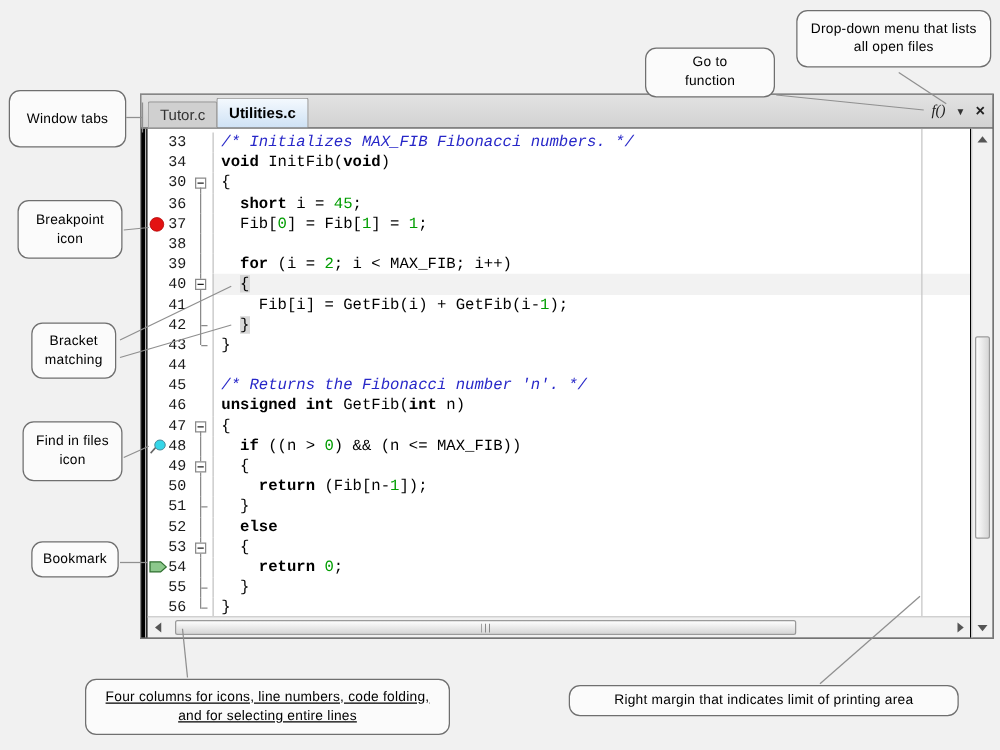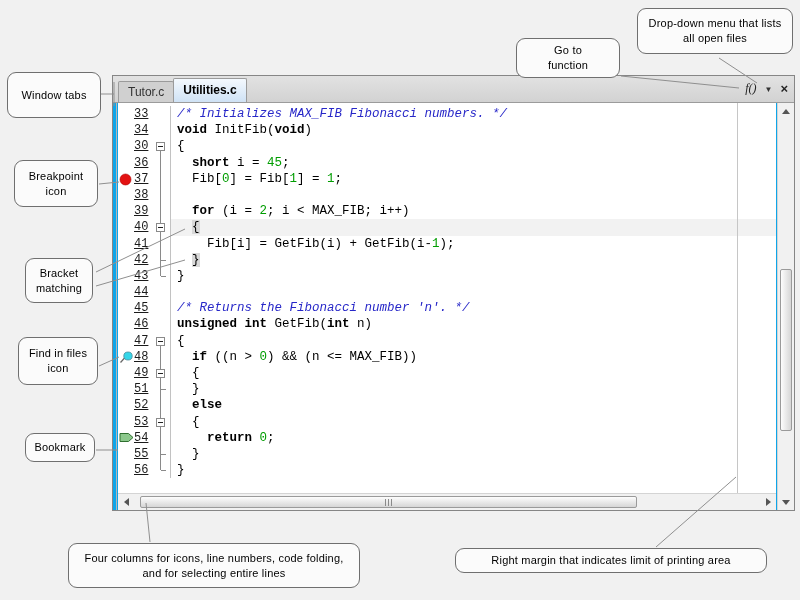--- a/index.html
+++ b/index.html
@@ -18,31 +18,31 @@
     text-align:center; font-size:11px; line-height:1.35; color:#000;
     letter-spacing:.2px; padding:2px 6px;
   }
   #co-window-tabs { left:7px;  top:72px;  width:94px;  height:46px; }
   #co-breakpoint  { left:14px; top:160px; width:84px;  height:47px; }
   #co-bracket     { left:25px; top:258px; width:68px;  height:45px; }
   #co-find        { left:18px; top:337px; width:80px;  height:48px; }
   #co-bookmark    { left:25px; top:433px; width:70px;  height:29px; }
   #co-goto        { left:516px; top:38px; width:104px; height:40px; padding:2px 22px; }
   #co-dropdown    { left:637px; top:8px;  width:156px; height:46px; }
-  #co-columns     { left:68px; top:543px; width:292px; height:45px; }
+  #co-columns     { left:68px; top:543px; width:292px; height:45px;text-decoration:underline; }
   #co-margin      { left:455px; top:548px; width:312px; height:25px; }
 
   
   #lines { position:absolute; left:0; top:0; z-index:5; pointer-events:none; }
   #lines line { stroke:#8f8f8f; stroke-width:1; }
 
   
   .editor {
     position:absolute; left:112px; top:75px; width:683px; height:436px;
-    background:#0ea5e9; border:1px solid #868686; z-index:1;
+    background:#000000; border:1px solid #868686; z-index:1;
   }
   .editor .left-inner-line {
     position:absolute; left:3px; top:27px; bottom:0; width:1px; background:#b5b5b5;
   }
 
   
   .tabbar {
     position:relative; height:27px; background:linear-gradient(#e2e2e2,#d2d2d2);
     border-bottom:1px solid #9b9b9b; display:flex; align-items:flex-end; padding-left:5px;
   }
@@ -65,22 +65,22 @@
   
   .code-area {
     position:absolute; left:5px; top:27px; right:18px; bottom:17px;
     background:#fff; overflow:hidden;
   }
   .rows { padding-top:3px; }
   .row { display:flex; height:16.2px; position:relative; }
   .c-icon { width:16px; position:relative; }
   .c-icon svg { position:absolute; left:1px; top:2px; }
   .c-num {
-    width:18px; text-align:left; padding-right:3px;
-    font:12px "Liberation Mono", monospace; color:#1a1a1a; line-height:16.2px;text-decoration:underline;
+    width:18px; text-align:right; padding-right:3px;
+    font:12px "Liberation Mono", monospace; color:#1a1a1a; line-height:16.2px;
   }
   .c-fold { width:18px; position:relative; }
   .fold-line { position:absolute; left:8px; top:0; bottom:0; width:1px; background:#8a8a8a; }
   .fold-line.below { top:12px; }
   .fold-line.half  { bottom:8px; }
   .fold-stub { position:absolute; left:9px; top:8px; width:5px; height:1px; background:#8a8a8a; }
   .fold-box {
     position:absolute; left:4px; top:4px; width:9px; height:9px;
     background:#fff; border:1px solid #8a8a8a;
   }
@@ -306,20 +306,28 @@
           <div class="c-icon"></div>
           <div class="c-num">49</div>
           <div class="c-fold">
             <div class="fold-line"></div>
             <div class="fold-box"></div>
           </div>
           <div class="c-text"><span class="pl">  {</span></div>
         </div>
         <div class="row">
           <div class="c-icon"></div>
+          <div class="c-num">50</div>
+          <div class="c-fold">
+            <div class="fold-line"></div>
+          </div>
+          <div class="c-text"><span class="pl">    </span><span class="kw">return</span><span class="pl"> (Fib[n-</span><span class="num">1</span><span class="pl">]);</span></div>
+        </div>
+        <div class="row">
+          <div class="c-icon"></div>
           <div class="c-num">51</div>
           <div class="c-fold">
             <div class="fold-line"></div>
             <div class="fold-stub"></div>
           </div>
           <div class="c-text"><span class="pl">  }</span></div>
         </div>
         <div class="row">
           <div class="c-icon"></div>
           <div class="c-num">52</div>

